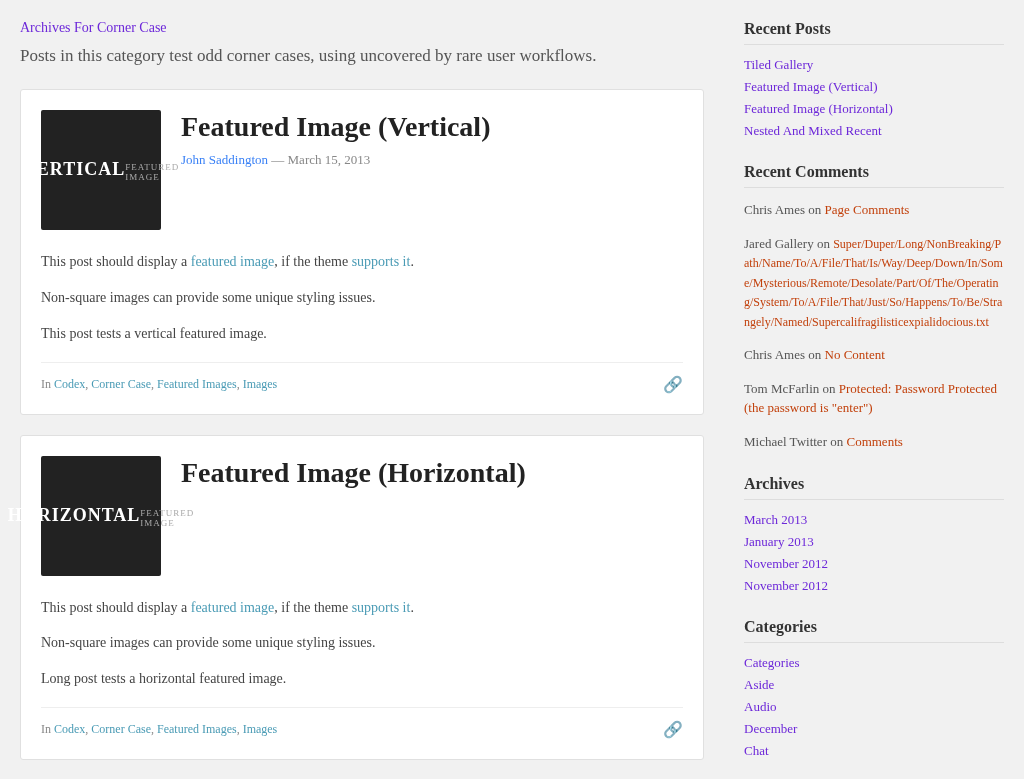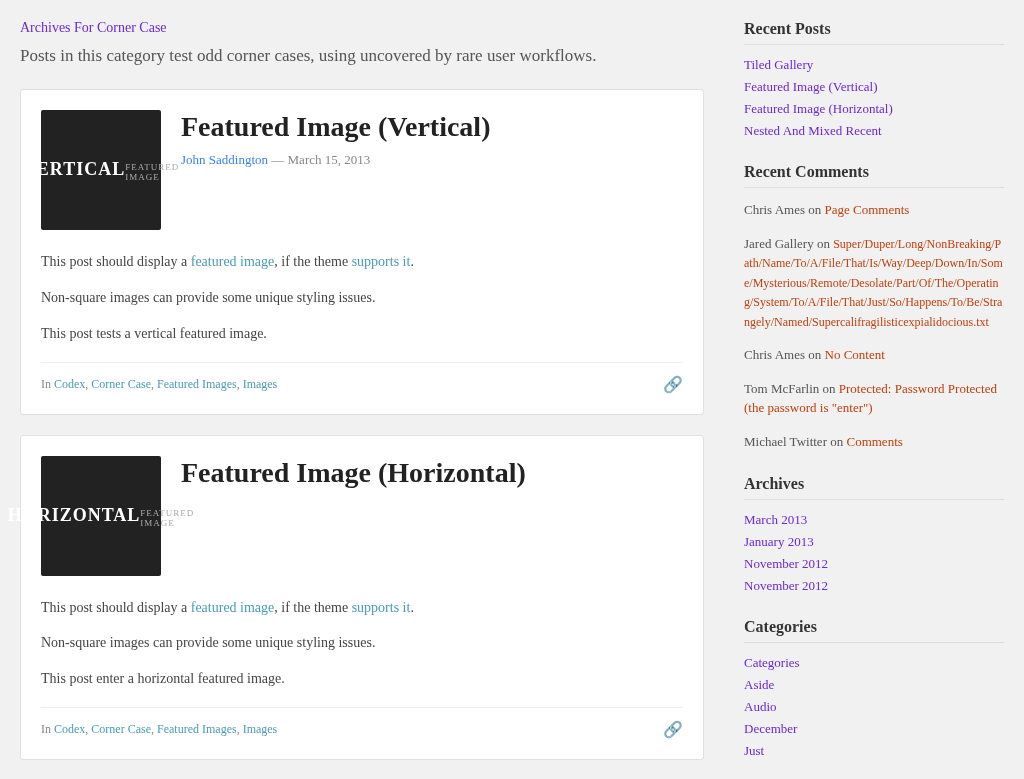--- a/index.html
+++ b/index.html
@@ -210,21 +210,21 @@
         </div>
         <div class="post-meta">
           <div class="post-title">Featured Image (Horizontal)</div>
         </div>
       </div>
       <div class="post-body">
         <p>
           This post should display a <a href="#">featured image</a>, if the theme <a href="#">supports it</a>.
         </p>
         <p>Non-square images can provide some unique styling issues.</p>
-        <p>This post enter a horizontal featured image.</p>
+        <p>Long post tests a horizontal featured image.</p>
       </div>
       <div class="post-footer">
         <span>
           In <a href="#">Codex</a>, <a href="#">Corner Case</a>, <a href="#">Featured Images</a>, <a href="#">Images</a>
         </span>
         <span class="post-footer-link-icon">🔗</span>
       </div>
     </div>
 
   </div>
@@ -275,18 +275,18 @@
       </ul>
     </div>
 
     <div class="sidebar-section">
       <div class="sidebar-section-title">Categories</div>
       <ul class="sidebar-link-list">
         <li><a href="#">Categories</a></li>
         <li><a href="#">Aside</a></li>
         <li><a href="#">Audio</a></li>
         <li><a href="#">December</a></li>
-        <li><a href="#">Just</a></li>
+        <li><a href="#">Chat</a></li>
       </ul>
     </div>
 
   </div>
 </div>
 
 </body></html>

